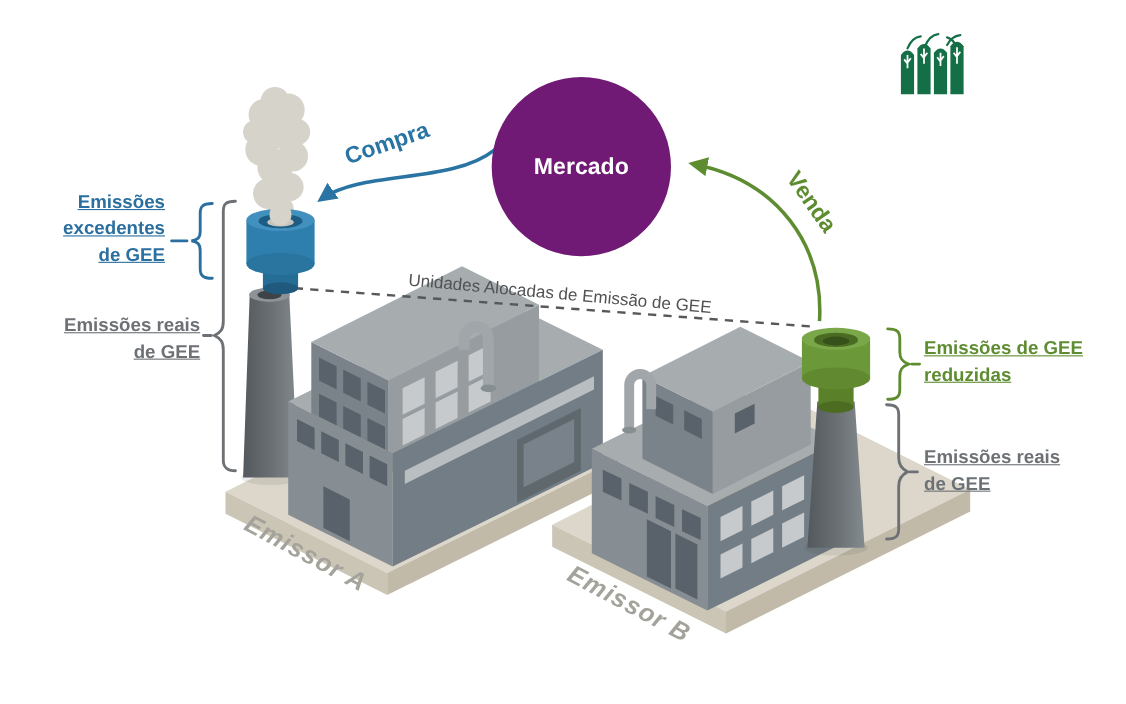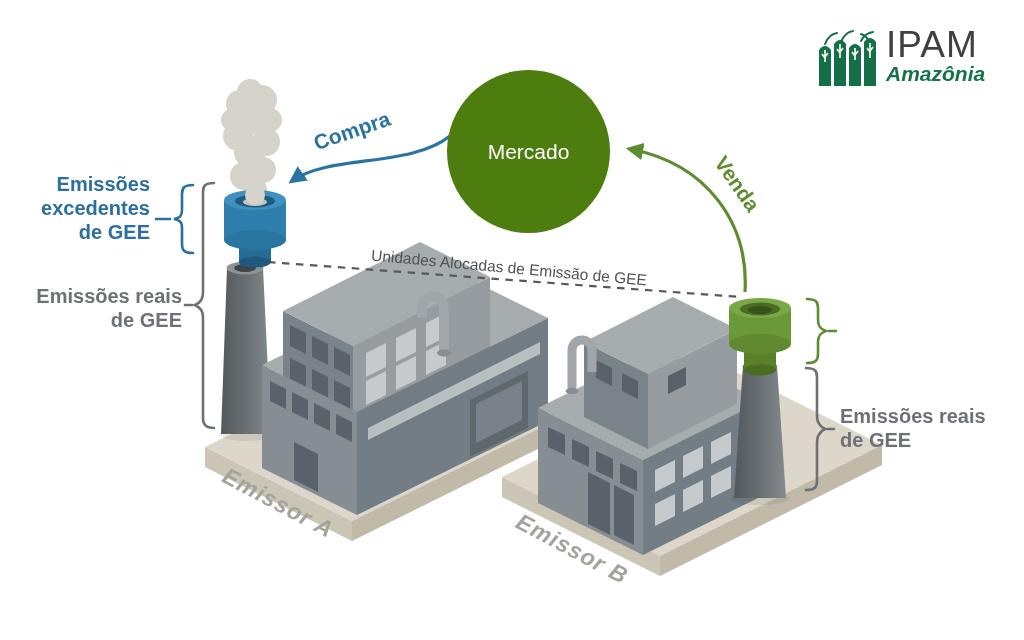--- a/index.html
+++ b/index.html
@@ -2,28 +2,28 @@
 <html><head>
 <meta charset="utf-8">
 <style>
   html,body{margin:0;padding:0;background:#ffffff;}
   body{width:1024px;height:640px;overflow:hidden;font-family:"Liberation Sans",sans-serif;}
   .stage{position:relative;width:1024px;height:640px;background:#fff;}
   .stage svg.scene{position:absolute;left:0;top:0;}
   .lbl{position:absolute;font-family:"Liberation Sans",sans-serif;white-space:nowrap;}
   .market-circle{
     position:absolute;left:447px;top:70px;width:163px;height:163px;border-radius:50%;
-    background:#4d7c0f;display:flex;flex-direction:column;align-items:center;justify-content:center;
-    color:#ffffff;font-weight:normal;font-size:21px;line-height:26px;
+    background:#701a75;display:flex;flex-direction:column;align-items:center;justify-content:center;
+    color:#ffffff;font-weight:bold;font-size:21px;line-height:26px;
   }
   .flow-label{font-weight:bold;font-size:21px;}
   .buy-label{left:352px;top:131px;color:#2a74a4;transform:translate(-50%,-50%) rotate(-19deg);}
   .sell-label{left:737px;top:184px;color:#5e8c31;transform:translate(-50%,-50%) rotate(55deg);}
   .alloc-label{left:509px;top:268px;color:#515254;font-size:15.5px;transform:translate(-50%,-50%) rotate(5.2deg);}
-  .side-label{font-weight:bold;font-size:20px;line-height:24px;}
+  .side-label{font-weight:bold;font-size:17px;line-height:24px;text-decoration:underline;}
   .excess-label{right:874px;top:172px;text-align:right;color:#2a6f9f;}
   .real-a-label{right:842px;top:284px;text-align:right;color:#6d7175;}
   .reduced-label{left:840px;top:305px;text-align:left;color:#5e8c31;}
   .real-b-label{left:840px;top:404px;text-align:left;color:#6d7175;}
   .emitter-name{font-style:italic;font-weight:bold;font-size:23px;color:#a4a39b;letter-spacing:1px;}
   .emitter-a-name{left:278px;top:503px;transform:translate(-50%,-50%) rotate(28deg);}
   .emitter-b-name{left:572px;top:549px;transform:translate(-50%,-50%) rotate(28deg);}
   .logo{position:absolute;left:817px;top:28px;display:flex;align-items:flex-start;}
   .logo-text{margin-left:7px;display:flex;flex-direction:column;}
   .logo-title{font-size:37px;line-height:34px;color:#3f4043;letter-spacing:1px;font-weight:normal;}
@@ -238,20 +238,24 @@
 <div class="lbl side-label excess-label">
   <div>Emissões</div>
   <div>excedentes</div>
   <div>de GEE</div>
 </div>
 <div class="lbl side-label real-a-label">
   <div>Emissões reais</div>
   <div>de GEE</div>
 </div>
 
+<div class="lbl side-label reduced-label">
+  <div>Emissões de GEE</div>
+  <div>reduzidas</div>
+</div>
 <div class="lbl side-label real-b-label">
   <div>Emissões reais</div>
   <div>de GEE</div>
 </div>
 
 <div class="lbl emitter-name emitter-a-name">Emissor A</div>
 <div class="lbl emitter-name emitter-b-name">Emissor B</div>
 
 <div class="logo">
   <svg width="62" height="58" viewBox="0 0 62 58">
@@ -267,19 +271,15 @@
       <path d="M 32,20 q 6,-8 12,0 l 0,38 l -12,0 z"></path>
       <path d="M 47,14 q 6,-8 12,0 l 0,44 l -12,0 z"></path>
     </g>
     <g stroke="#ffffff" stroke-width="1.6" fill="none">
       <path d="M 8,22 L 8,34 M 5,26 L 8,30 M 11,25 L 8,29"></path>
       <path d="M 23,16 L 23,30 M 20,21 L 23,25 M 26,20 L 23,24"></path>
       <path d="M 38,20 L 38,32 M 35,24 L 38,28 M 41,23 L 38,27"></path>
       <path d="M 53,15 L 53,30 M 50,20 L 53,24 M 56,19 L 53,23"></path>
     </g>
   </svg>
-  <div class="logo-text">
-    <div class="logo-title">IPAM</div>
-    <div class="logo-subtitle">Amazônia</div>
-  </div>
 </div>
 
 </div>
 
 </body></html>

